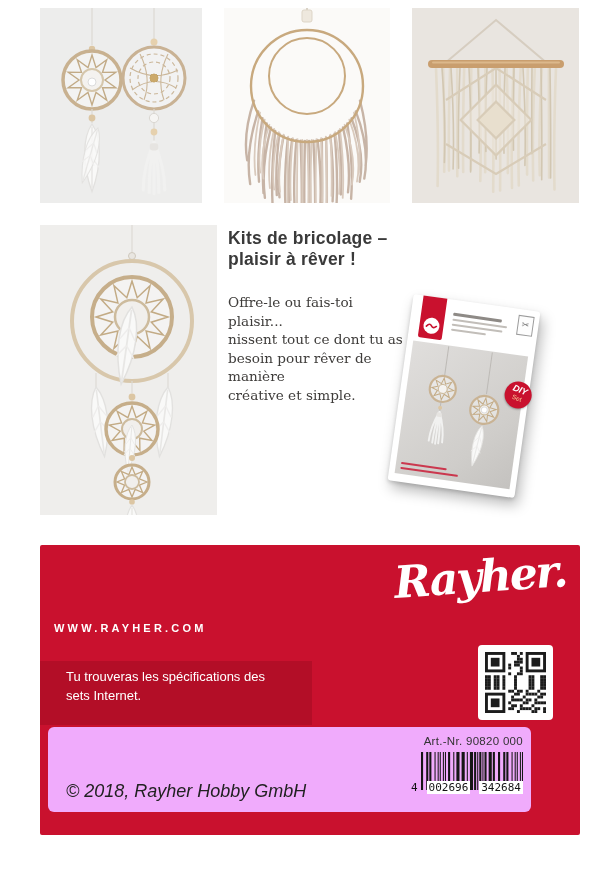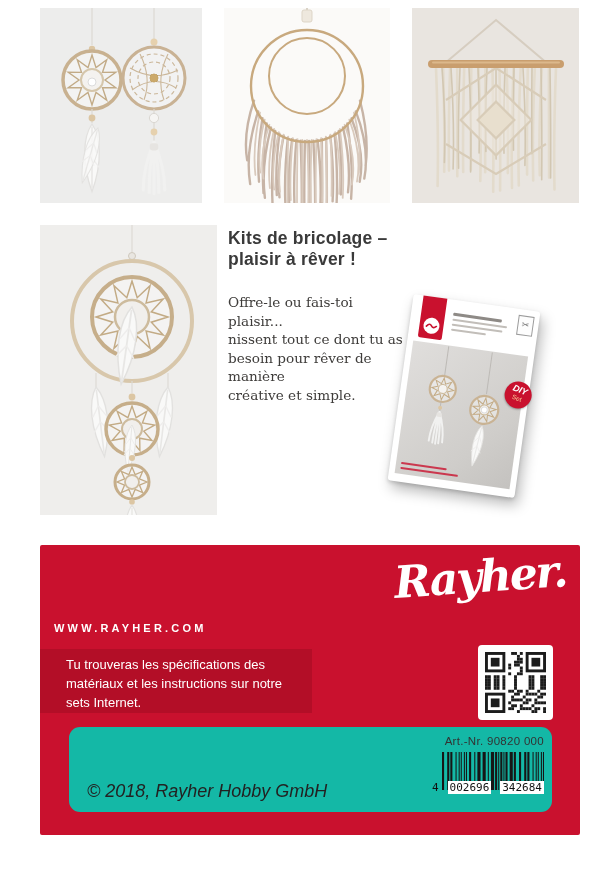--- a/index.html
+++ b/index.html
@@ -36,26 +36,26 @@
   .pkg-badge .l1{font-size:9px;font-weight:bold;font-style:italic;margin-top:4px;line-height:9px;}
   .pkg-badge .l2{font-size:6.5px;color:#ffd9a0;line-height:7px;}
   .pkg-redline{position:absolute;height:2px;background:rgba(201,17,46,.8);border-radius:1px;}
 
   
   .footer{position:absolute;left:40px;top:545px;width:540px;height:290px;background:#c9112e;border-radius:2px;}
   .brand-logo{position:absolute;right:14px;top:6px;color:#fff;
               font-family:"DejaVu Serif",serif;font-style:italic;font-weight:bold;
               font-size:44px;letter-spacing:-2px;transform:rotate(-4deg);}
   .site{position:absolute;left:14px;top:77px;color:#fff;font-size:11px;font-weight:bold;letter-spacing:3.2px;}
-  .infobox{position:absolute;left:0;top:104px;width:272px;height:64px;background:#b30e27;
+  .infobox{position:absolute;left:0;top:116px;width:272px;height:64px;background:#b30e27;
            color:#fff;font-size:13px;line-height:19px;padding:6px 0 0 26px;box-sizing:border-box;}
   .qr{position:absolute;right:27px;top:100px;width:75px;height:75px;background:#fff;border-radius:4px;
       padding:7px;box-sizing:border-box;}
   .qr svg{display:block;width:100%;height:100%;}
-  .whitebox{position:absolute;left:29px;top:182px;width:483px;height:85px;background:#14b8a6;border-radius:11px;}
+  .whitebox{position:absolute;left:8px;top:182px;width:483px;height:85px;background:#f0abfc;border-radius:6px;}
   .artnr{position:absolute;right:8px;top:8px;font-size:11.5px;color:#333;letter-spacing:.3px;}
   .barcode{position:absolute;right:8px;top:25px;width:112px;height:52px;}
   .barcode svg{position:absolute;left:10px;top:0;width:102px;height:38px;}
   .bc-digits{position:absolute;left:0;right:0;top:29px;display:flex;justify-content:space-between;
              font-family:"DejaVu Sans Mono",monospace;font-size:11px;color:#111;}
   .bc-digits span{background:#fff;padding:0 2px;line-height:13px;}
   .bc-digits .lead{background:transparent;padding:0;}
   .copyright{position:absolute;left:18px;bottom:10px;font-family:Liberation Sans, sans-serif;
              font-style:italic;font-size:18px;color:#222;}
 </style>
@@ -232,21 +232,20 @@
       <div class="l1">DIY</div>
       <div class="l2">Set</div>
     </div>
   </div>
 
   <div class="footer">
     <div class="brand-logo">Rayher.</div>
     <div class="site">WWW.RAYHER.COM</div>
     <div class="infobox">
       <div>Tu trouveras les spécifications des</div>
-      <div>matériaux et les instructions sur notre</div>
       <div>sets Internet.</div>
     </div>
     <div class="qr">
       <svg viewBox="0 0 63 63">
           <g fill="#1c1c1c">
             <rect x="27" y="0" width="3" height="3"></rect>
             <rect x="30" y="0" width="3" height="3"></rect>
             <rect x="36" y="0" width="3" height="3"></rect>
             <rect x="33" y="3" width="3" height="3"></rect>
             <rect x="33" y="6" width="3" height="3"></rect>

